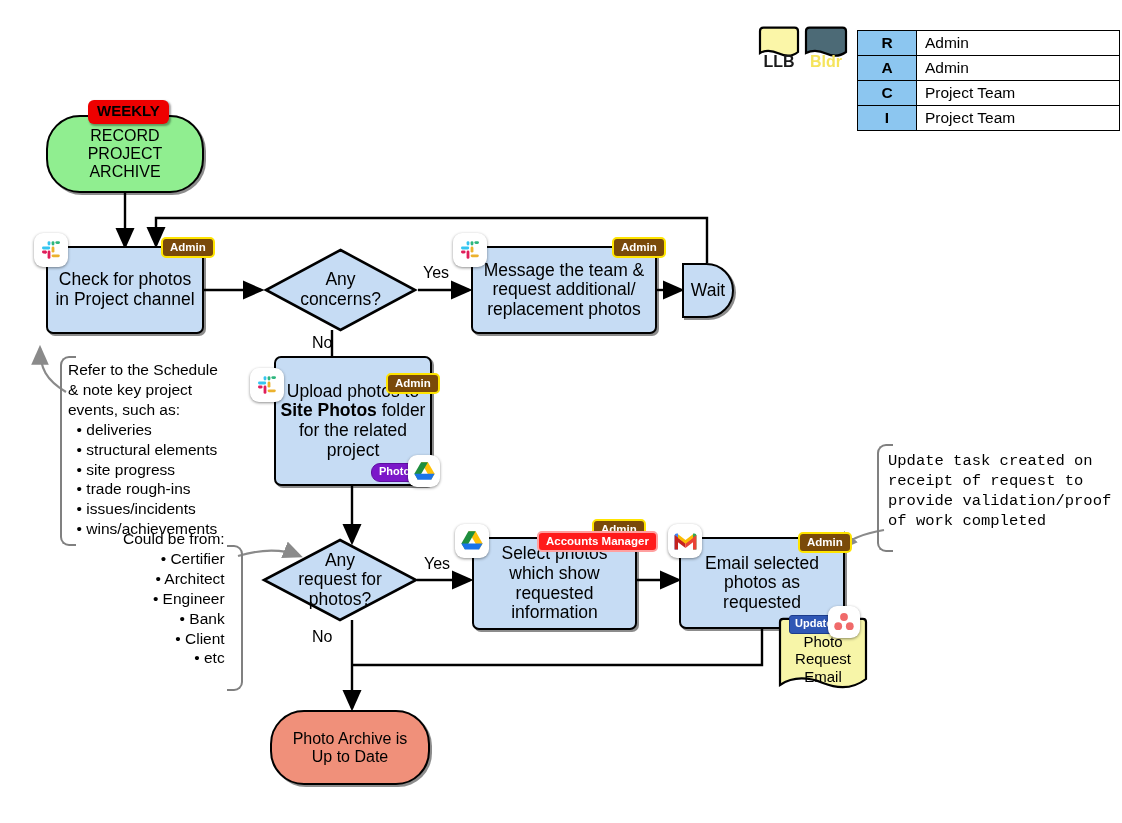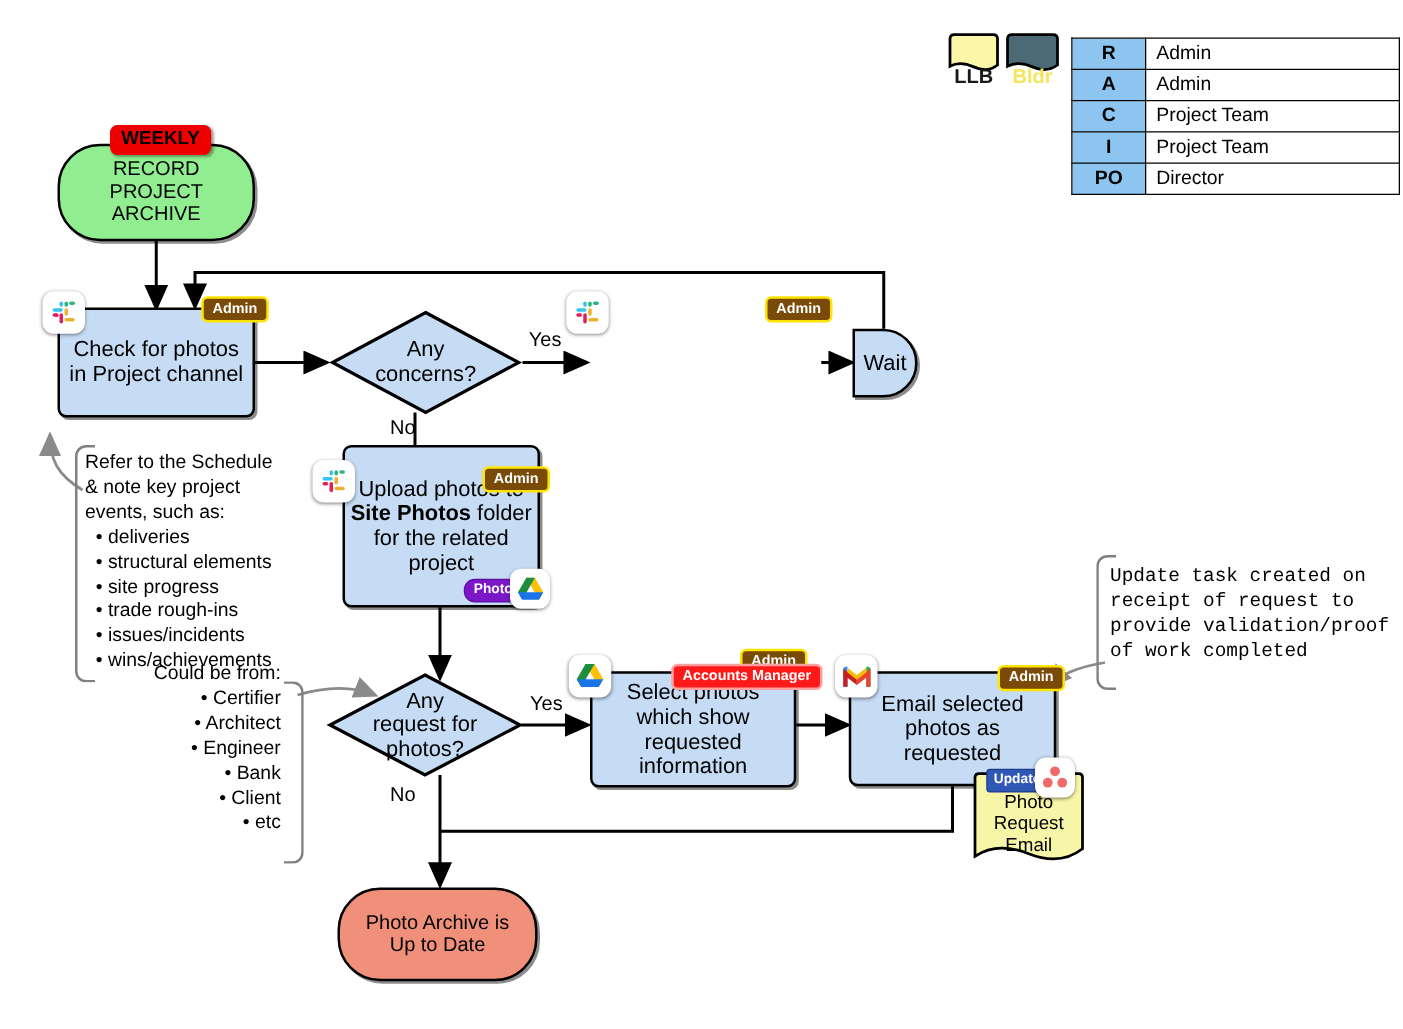--- a/index.html
+++ b/index.html
@@ -133,24 +133,20 @@
         <td class="v">Admin</td>
       </tr>
       <tr>
         <td class="k">C</td>
         <td class="v">Project Team</td>
       </tr>
       <tr>
         <td class="k">I</td>
         <td class="v">Project Team</td>
       </tr>
-      <tr>
-        <td class="k">PO</td>
-        <td class="v">Director</td>
-      </tr>
     </tbody>
   </table>
 
   <div class="node term" style="left:46px;top:115px;width:158px;height:78px;">
     <span style="white-space:pre-line;">RECORD
 PROJECT
 ARCHIVE</span>
   </div>
   <div class="badge weekly" style="left:88px;top:100px;">WEEKLY</div>
 
@@ -178,20 +174,25 @@
   <div class="diamond" style="left:263px;top:247px;width:155px;height:86px;">
     <svg width="155" height="86" viewBox="0 0 155 86">
       <path d="M77.5,3 L152,43 L77.5,83 L3,43 Z" fill="#c6dcf4" stroke="#000" stroke-width="2.6"></path>
     </svg>
     <div class="dlabel" style="white-space:pre-line;">Any
 concerns?</div>
   </div>
   <div class="elabel" style="left:423px;top:264px;">Yes</div>
   <div class="elabel" style="left:312px;top:334px;">No</div>
 
+  <div class="node proc" style="left:471px;top:246px;width:186px;height:88px;">
+    <span style="white-space:pre-line;">Message the team &amp;
+request additional/
+replacement photos</span>
+  </div>
   <div class="appicon" style="left:453px;top:233px;">
     <svg width="24" height="24" viewBox="0 0 24 24">
       <rect x="3.0" y="12.6" width="4.6" height="2.8" rx="1.4" fill="#e01e5a"></rect>
       <rect x="8.6" y="12.6" width="2.8" height="8.2" rx="1.4" fill="#e01e5a"></rect>
       <rect x="12.6" y="16.4" width="8.2" height="2.8" rx="1.4" fill="#ecb22e"></rect>
       <rect x="12.6" y="8.6" width="2.8" height="6.0" rx="1.4" fill="#ecb22e"></rect>
       <rect x="16.4" y="3.2" width="4.6" height="2.8" rx="1.4" fill="#2eb67d"></rect>
       <rect x="12.6" y="3.2" width="2.8" height="4.2" rx="1.4" fill="#2eb67d"></rect>
       <rect x="3.0" y="8.6" width="8.2" height="2.8" rx="1.4" fill="#36c5f0"></rect>
       <rect x="8.6" y="3.2" width="2.8" height="4.2" rx="1.4" fill="#36c5f0"></rect>

